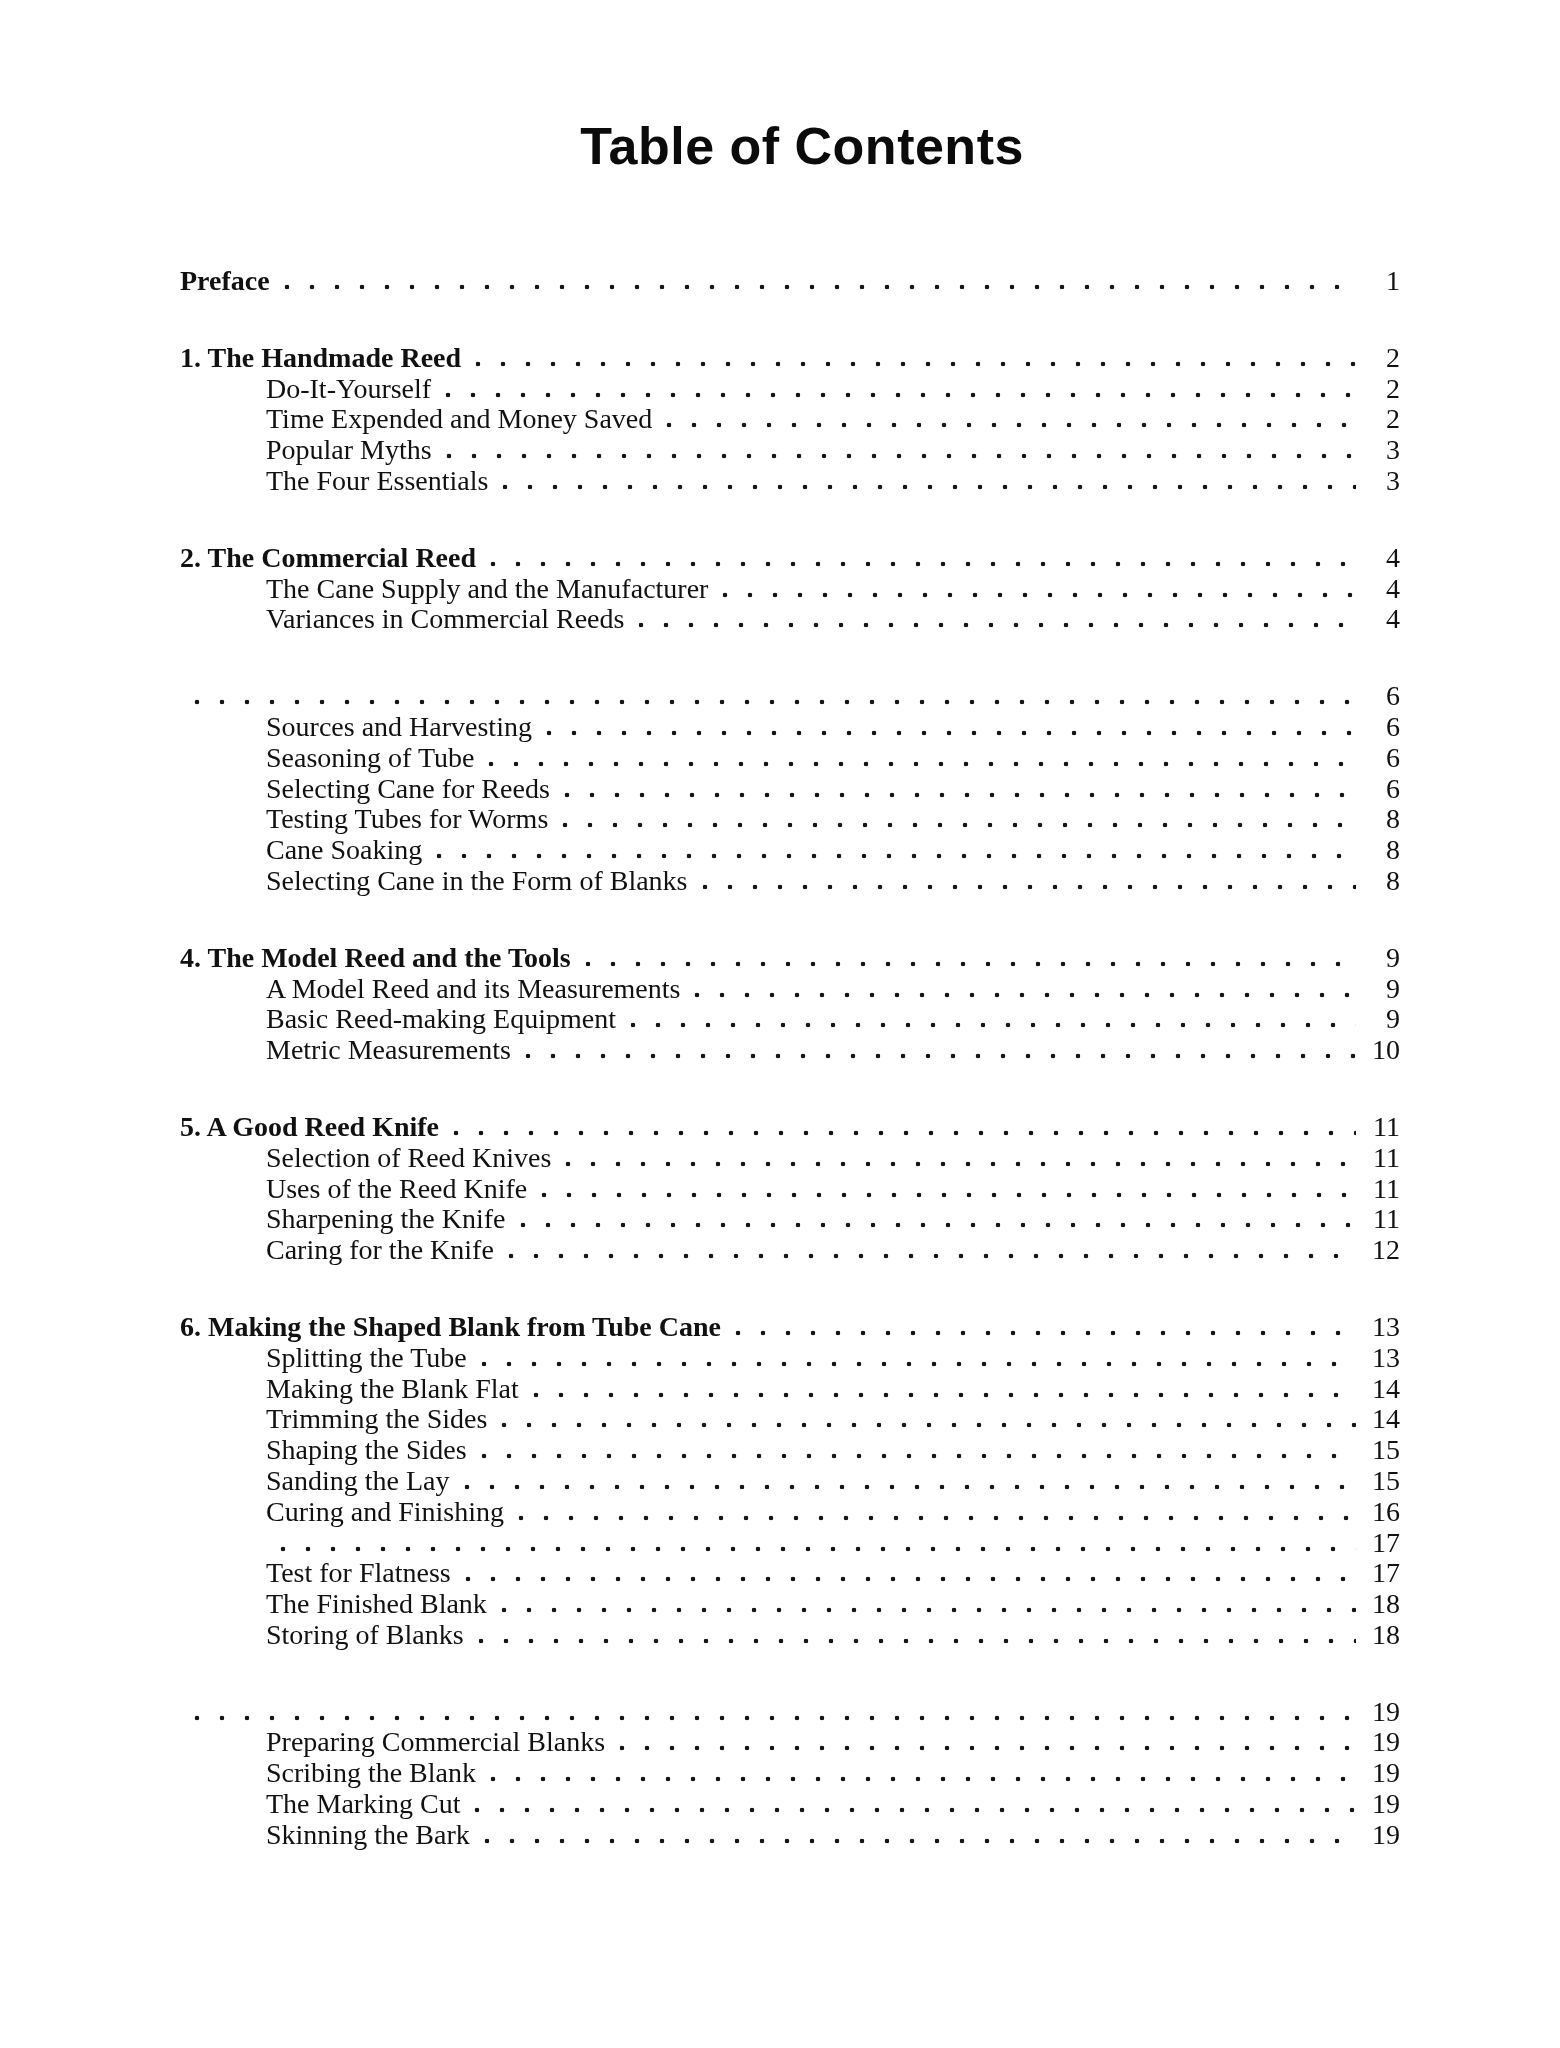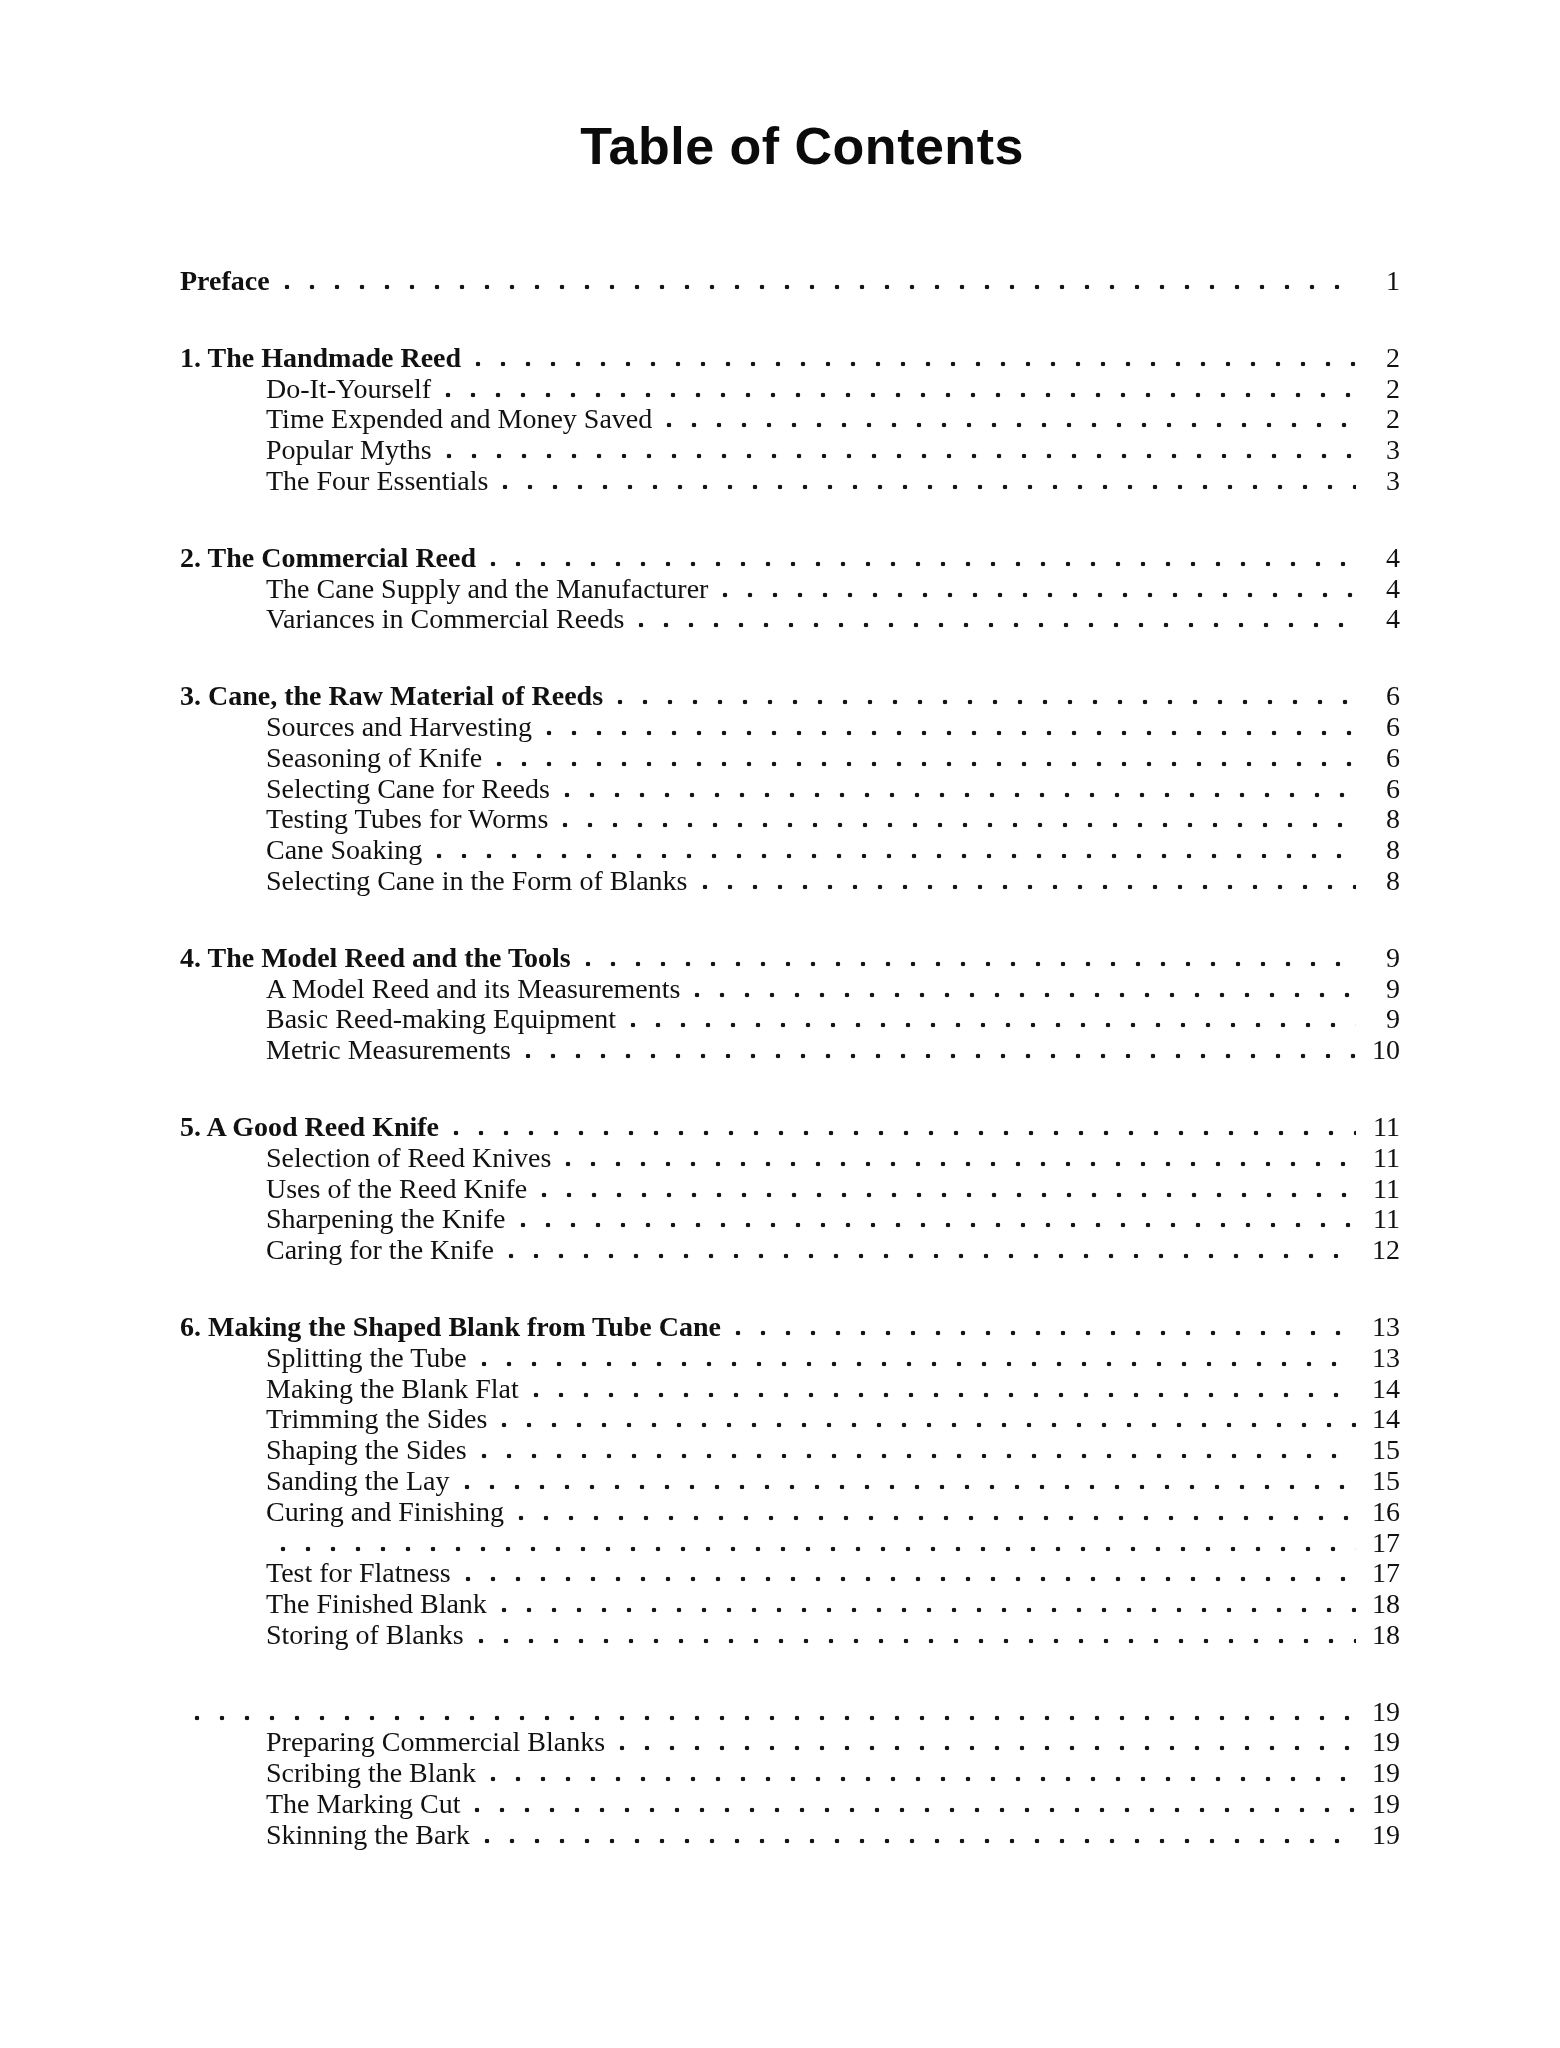--- a/index.html
+++ b/index.html
@@ -121,31 +121,30 @@
           <span class="pagenum">4</span>
         </div>
         <div class="row sub">
           <span class="label">Variances in Commercial Reeds</span>
           <span class="dots"></span>
           <span class="pagenum">4</span>
         </div>
       </div>
       <div class="section">
         <div class="row head">
-          <span class="label">3. Cane, the Raw Material of Reeds</span>
           <span class="dots"></span>
           <span class="pagenum">6</span>
         </div>
         <div class="row sub">
           <span class="label">Sources and Harvesting</span>
           <span class="dots"></span>
           <span class="pagenum">6</span>
         </div>
         <div class="row sub">
-          <span class="label">Seasoning of Knife</span>
+          <span class="label">Seasoning of Tube</span>
           <span class="dots"></span>
           <span class="pagenum">6</span>
         </div>
         <div class="row sub">
           <span class="label">Selecting Cane for Reeds</span>
           <span class="dots"></span>
           <span class="pagenum">6</span>
         </div>
         <div class="row sub">
           <span class="label">Testing Tubes for Worms</span>

